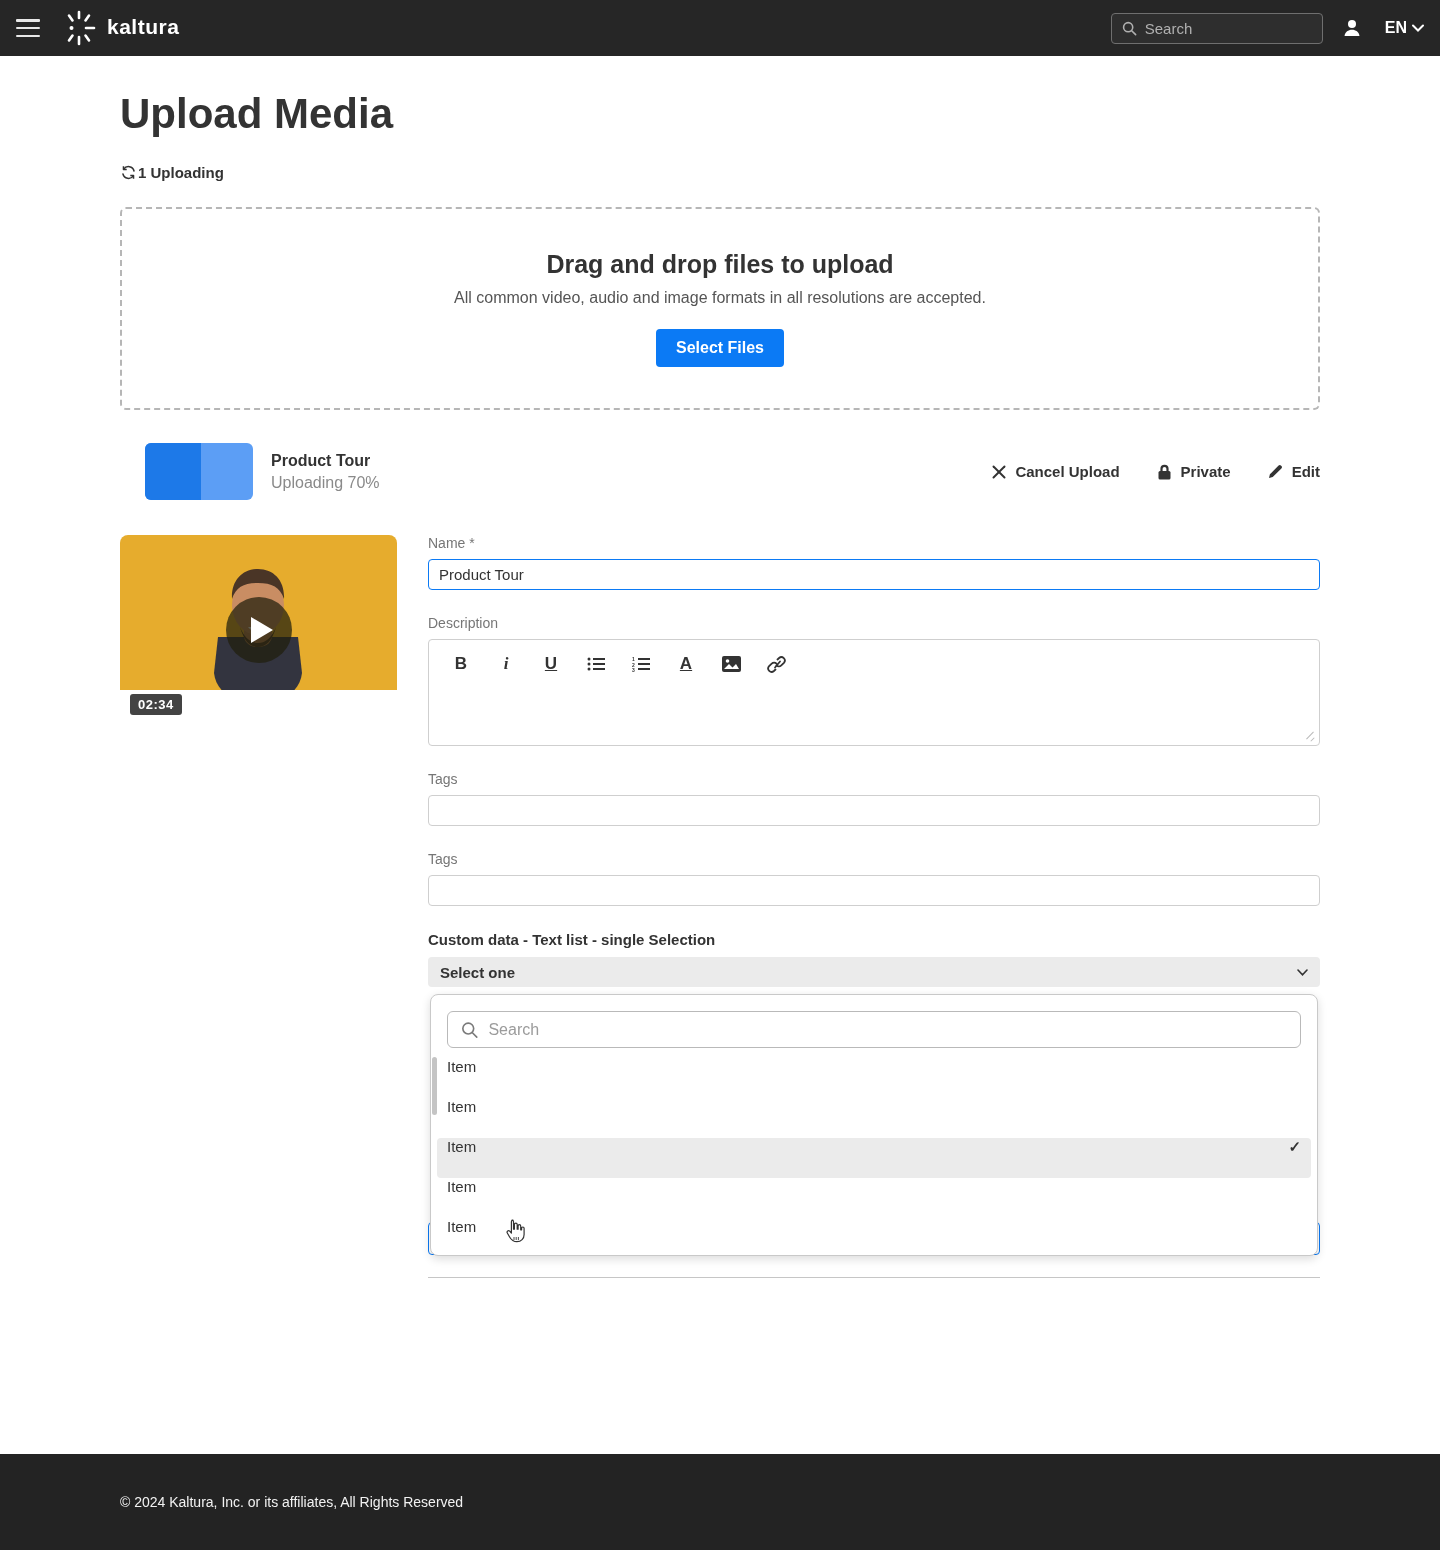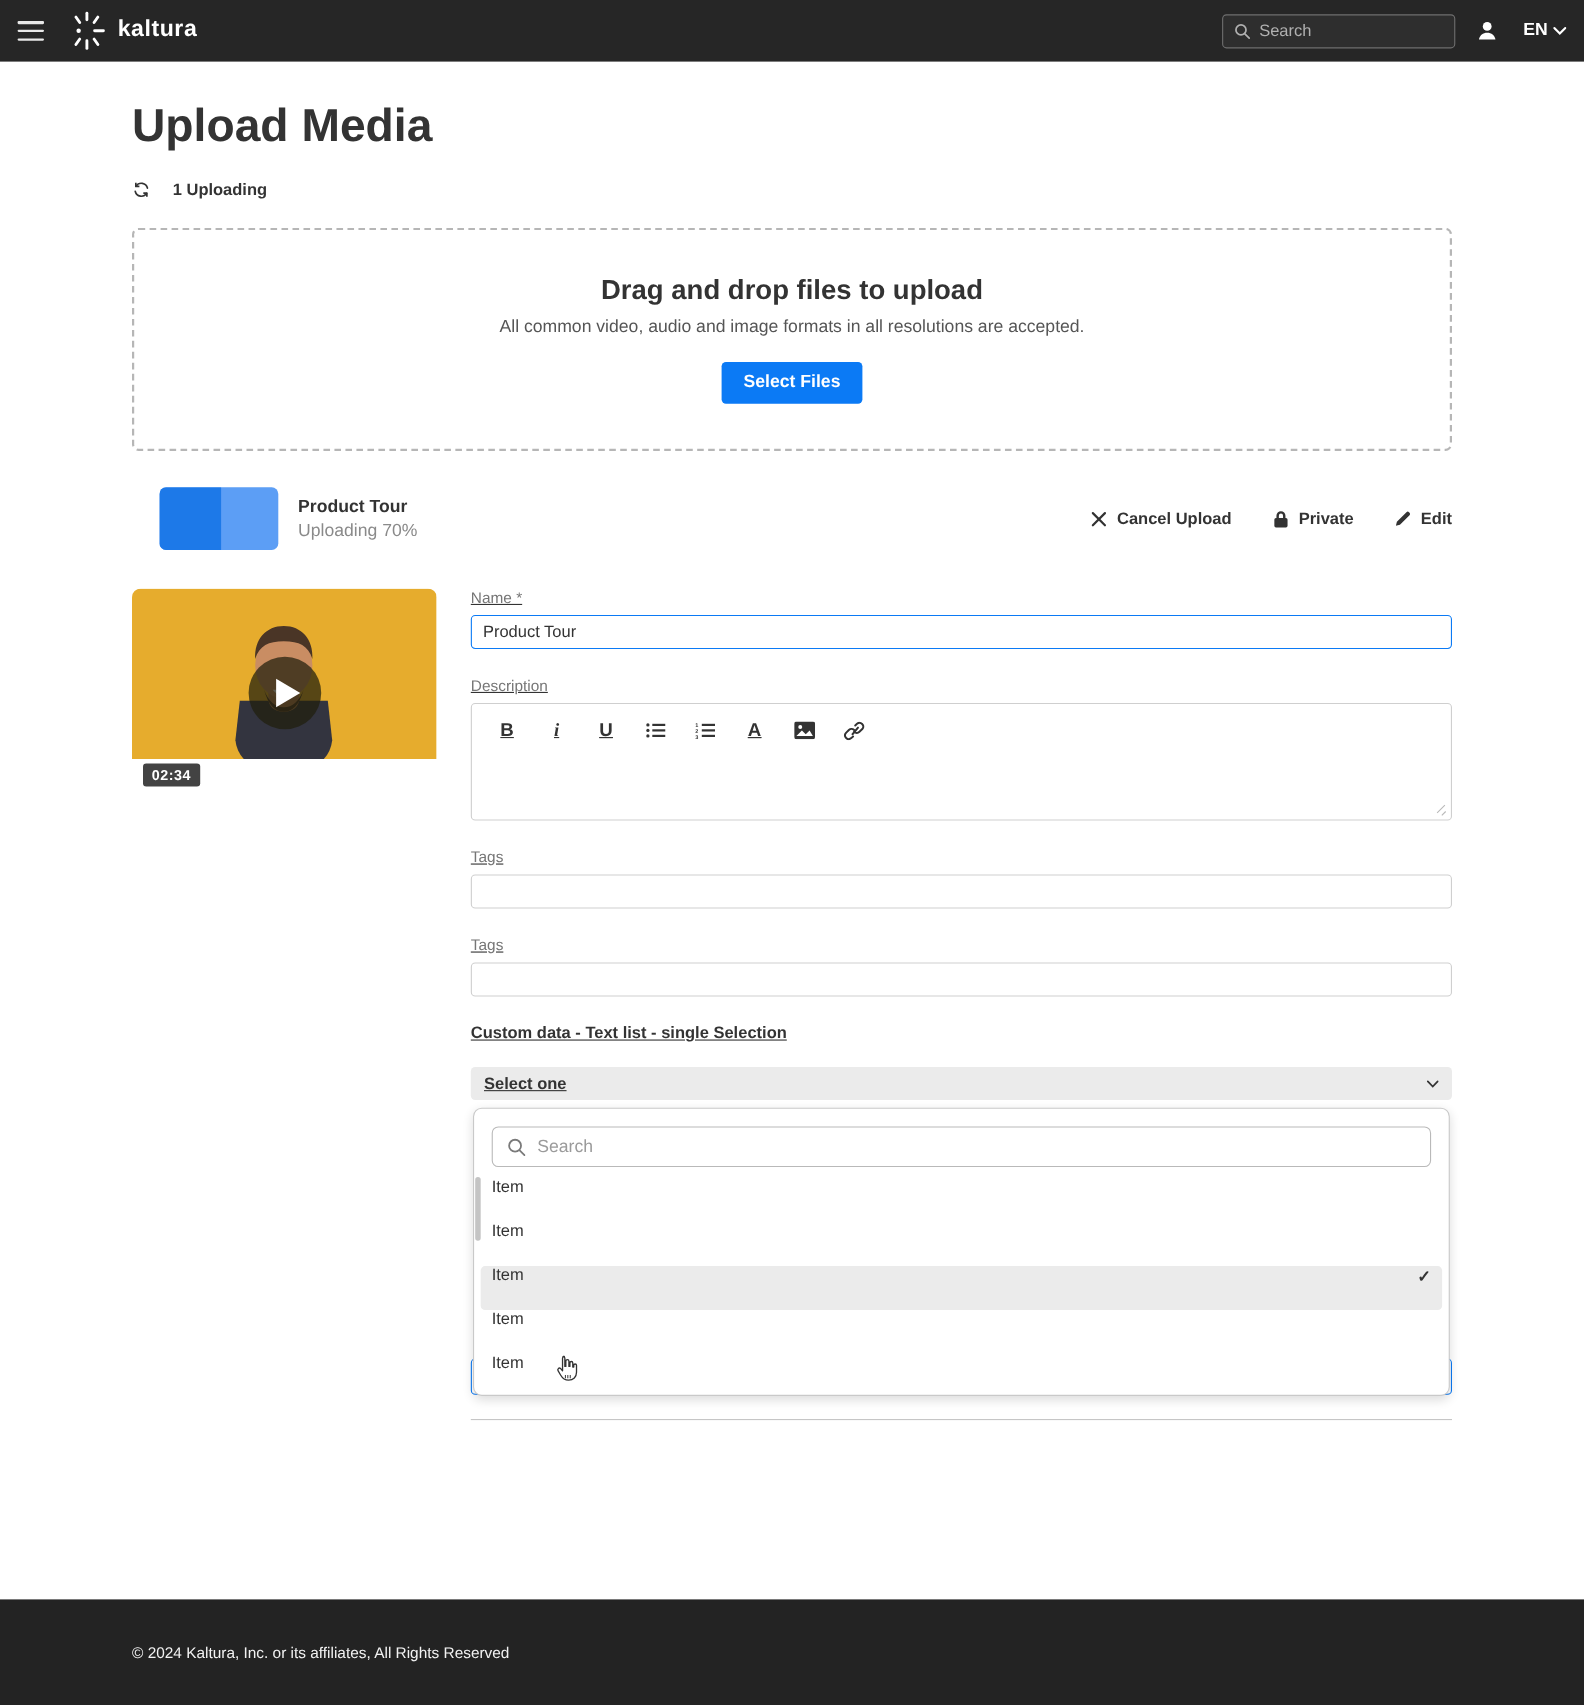--- a/index.html
+++ b/index.html
@@ -26,21 +26,21 @@
   .nav-search input {
     background:transparent; border:none; outline:none; color:#ddd; font-size:15px; width:100%;
     font-family:"Liberation Sans", sans-serif;
   }
   .nav-search input::placeholder { color:#b0b0b0; }
   .nav-user { margin-right:22px; display:flex; align-items:center; cursor:pointer; }
   .nav-lang { display:flex; align-items:center; gap:5px; color:#fff; font-size:16px; font-weight:700; cursor:pointer; }
   
   .page { flex:1 0 auto; padding:0 120px; }
   .page-title { font-size:42px; font-weight:700; color:#333; margin-top:34px; }
-  .uploading-row { display:flex; align-items:center; gap:20px; margin-top:26px; font-size:15px; font-weight:700; color:#333; }
+  .uploading-row { display:flex; align-items:center; gap:1px; margin-top:26px; font-size:15px; font-weight:700; color:#333; }
   
   .dropzone {
     margin-top:26px; border:2px dashed #b6b6b6; border-radius:6px; height:203px;
     display:flex; flex-direction:column; align-items:center; justify-content:center; text-align:center;
   }
   .dropzone h2 { font-size:25px; font-weight:700; color:#333; }
   .dropzone p { font-size:16px; color:#555; margin-top:10px; }
   .btn-primary {
     margin-top:22px; background:#0b7af5; color:#fff; border:none; border-radius:4px;
     font-size:16px; font-weight:700; padding:10px 20px; cursor:pointer;
@@ -61,23 +61,23 @@
   .play-overlay {
     position:absolute; left:50%; top:50%; transform:translate(-50%,-50%);
     width:66px; height:66px; border-radius:50%; background:rgba(32,30,12,.72);
     display:flex; align-items:center; justify-content:center; cursor:pointer;
   }
   .play-triangle { width:0; height:0; border-left:22px solid #fff; border-top:13px solid transparent; border-bottom:13px solid transparent; margin-left:6px; }
   .duration-badge {
     position:absolute; left:10px; bottom:10px; background:rgba(20,20,20,.8); color:#fff;
     font-size:13px; font-weight:700; padding:3px 8px; border-radius:3px; letter-spacing:.5px;
   }
-  .form-col { flex:1; margin-left:31px;text-decoration:underline; }
+  .form-col { flex:1; margin-left:31px; }
   .field-label { font-size:14px; color:#767676; margin-bottom:8px; }
-  .field-label-bold { font-size:15px; font-weight:700; color:#333; margin-bottom:22px; }
+  .field-label-bold { font-size:15px; font-weight:700; color:#333; margin-bottom:9px; }
   .text-input {
     width:100%; height:31px; border:1px solid #cfcfcf; border-radius:4px; padding:0 10px;
     font-size:15px; color:#333; font-family:"Liberation Sans", sans-serif; outline:none; background:#fff;
   }
   .text-input.focused { border:1.5px solid #0b7af5; }
   .field { margin-bottom:25px; }
   
   .editor { border:1px solid #cfcfcf; border-radius:4px; height:107px; position:relative; }
   .editor-toolbar { display:flex; align-items:center; gap:25px; padding:14px 16px 0 22px; }
   .tb-btn { background:none; border:none; cursor:pointer; font-size:17px; font-weight:700; color:#333; width:20px; height:20px; display:flex; align-items:center; justify-content:center; font-family:"Liberation Serif", serif; }

